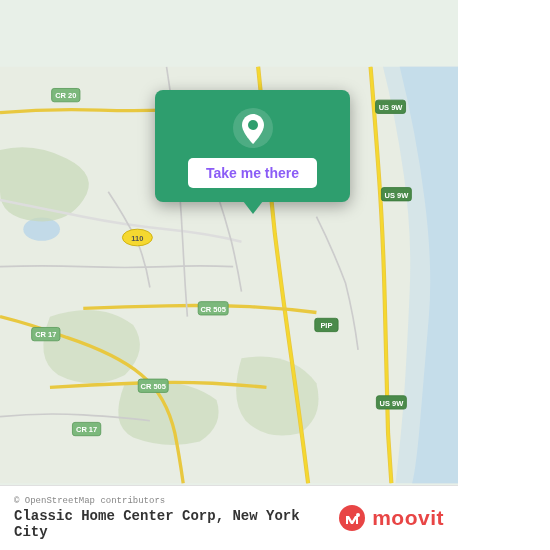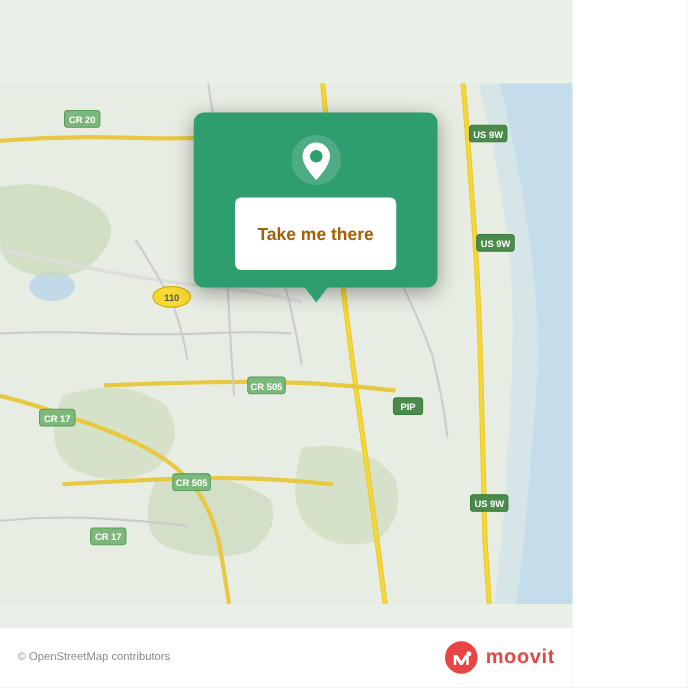--- a/index.html
+++ b/index.html
@@ -54,24 +54,24 @@
     }
 
     .location-pin {
       width: 44px;
       height: 44px;
       margin-bottom: 8px;
     }
 
     #take-me-there-btn {
       background: white;
-      color: #a16207;
+      color: #8b5cf6;
       border: none;
       border-radius: 5px;
-      padding: 21px 18px;
+      padding: 7px 18px;
       font-size: 14px;
       font-weight: 600;
       cursor: pointer;
       white-space: nowrap;
     }
 
     
     #bottom-bar {
       position: absolute;
       bottom: 0;
@@ -82,20 +82,21 @@
       align-items: center;
       justify-content: space-between;
       padding: 10px 14px 10px 14px;
       z-index: 10;
       border-top: 1px solid #e0e0e0;
     }
 
     #bottom-bar-left {
       display: flex;
       flex-direction: column;
+      font-family: Liberation Mono, monospace;
     }
 
     #attribution {
       font-size: 9px;
       color: #888;
       margin-bottom: 2px;
     }
 
     #location-name {
       font-size: 14px;
@@ -108,21 +109,21 @@
       align-items: center;
       gap: 6px;
     }
 
     .moovit-icon {
       width: 28px;
       height: 28px;
     }
 
     .moovit-text {
-      font-size: 16px;
+      font-size: 21px;
       font-weight: bold;
       color: #e84545;
       letter-spacing: 0.5px;
     }
   </style>
 </head>
 <body>
 
 <div id="map-container">
 
@@ -207,20 +208,21 @@
       <circle cx="22" cy="22" r="20" fill="white" opacity="0.15"></circle>
       <path d="M22 8 C16 8 11 13 11 19 C11 27 22 38 22 38 C22 38 33 27 33 19 C33 13 28 8 22 8 Z" fill="white"></path>
       <circle cx="22" cy="19" r="5" fill="#2e9e6e"></circle>
     </svg>
     <button id="take-me-there-btn">Take me there</button>
   </div>
 
   <div id="bottom-bar">
     <div id="bottom-bar-left">
       <span id="attribution">© OpenStreetMap contributors</span>
+      <span id="location-name">Classic Home Center Corp, New York City</span>
     </div>
     <div id="moovit-logo">
 
       <svg class="moovit-icon" viewBox="0 0 28 28" xmlns="http://www.w3.org/2000/svg">
         <circle cx="14" cy="14" r="13" fill="#e84545"></circle>
         <path d="M8 20 L8 12 L11 12 L14 17 L17 12 L20 12 L20 20 L18 20 L18 15 L15 20 L13 20 L10 15 L10 20 Z" fill="white"></path>
         <circle cx="20" cy="11" r="2" fill="white"></circle>
       </svg>
       <span class="moovit-text">moovit</span>
     </div>

